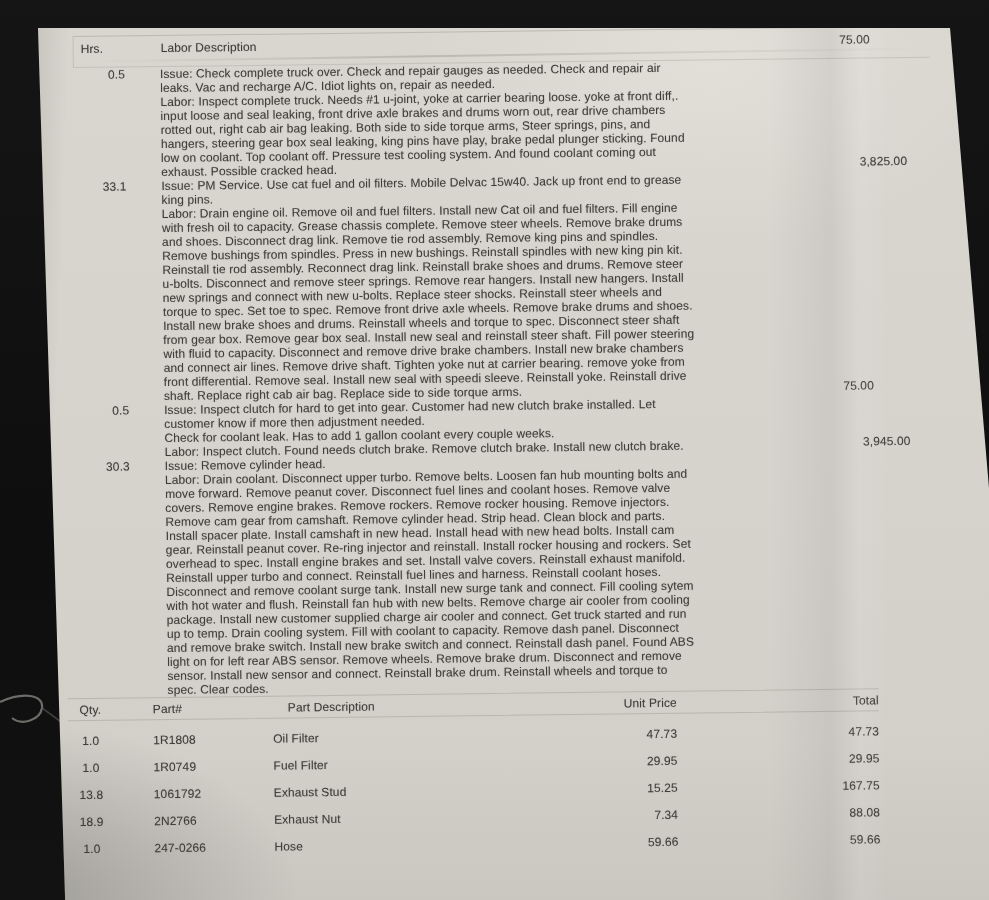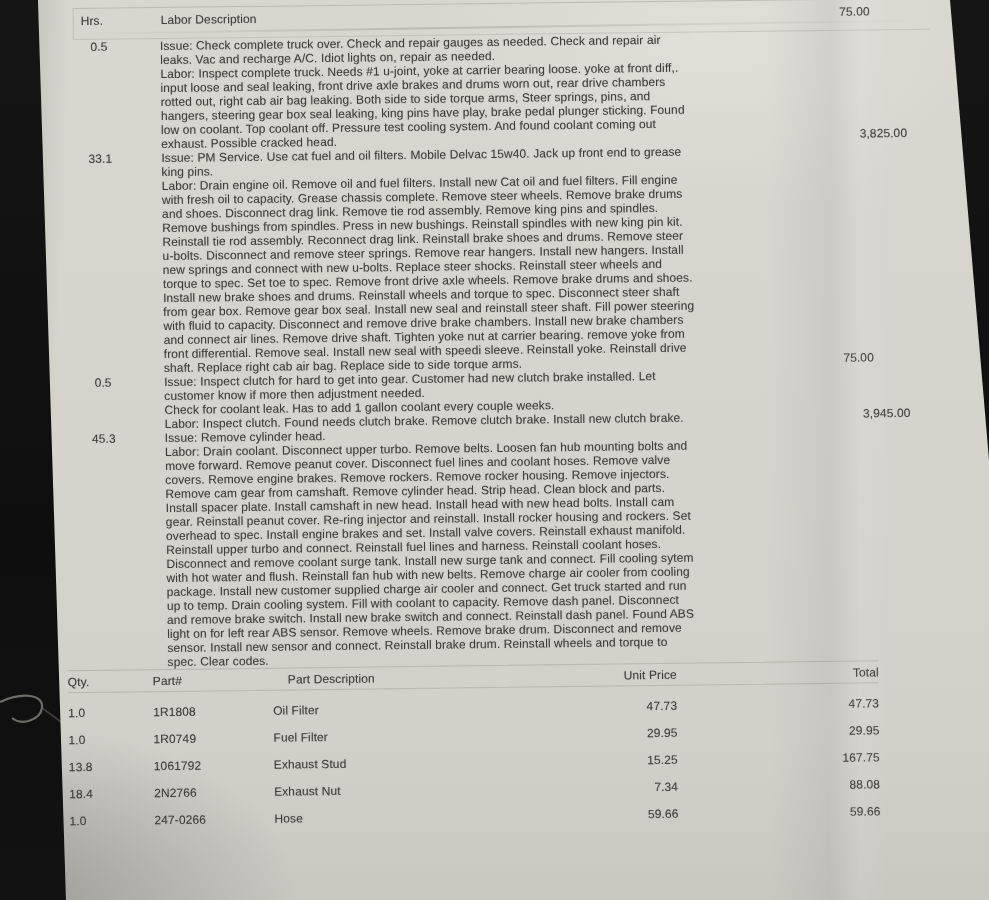--- a/index.html
+++ b/index.html
@@ -10,20 +10,21 @@
   }
   .cable { position:absolute; left:0; top:668px; }
   .paper {
     position:absolute; inset:0;
     clip-path: polygon(38px 0, 950px 0, 989px 460px, 989px 900px, 66px 900px, 38px 0);
     background:
       linear-gradient(92deg, rgba(45,42,38,0.34) 0px, rgba(45,42,38,0.10) 34px, rgba(45,42,38,0) 70px),
       radial-gradient(ellipse 420px 260px at 72% 4%, rgba(232,230,223,0.55) 0%, rgba(232,230,223,0) 70%),
       radial-gradient(ellipse 500px 300px at 0% 100%, rgba(52,50,46,0.30) 0%, rgba(52,50,46,0) 60%),
       linear-gradient(180deg, #d8d6cf 0%, #d5d3cc 55%, #d2d0c9 82%, #c9c7c0 100%);
+    margin-top: 28px;
   }
   .paper::before { 
     content:""; position:absolute; left:90px; top:26px; width:840px; height:2px;
     background: linear-gradient(90deg, rgba(160,158,150,0) 0%, rgba(150,148,140,0.45) 40%, rgba(150,148,140,0) 100%);
     transform: rotate(-0.9deg);
   }
   .paper::after { 
     content:""; position:absolute; top:0; bottom:0; left:770px; width:120px;
     background: linear-gradient(90deg, rgba(0,0,0,0) 0%, rgba(0,0,0,0.05) 50%, rgba(255,255,255,0.06) 75%, rgba(0,0,0,0) 100%);
   }
@@ -38,35 +39,35 @@
   .labor-header {
     display:flex; align-items:flex-start; box-sizing:border-box;
     margin-left:78px; width:857px; padding:5px 0 11px 0;
     border-top:1px solid rgba(178,176,168,0.75);
     border-bottom:1px solid rgba(178,176,168,0.55);
     border-left:1px solid rgba(178,176,168,0.6);
   }
   .lh-hrs { width:52px; padding-left:7px; }
   .lh-desc { margin-left:28px; width:600px; }
   .labor-row { display:flex; align-items:flex-start; }
-  .lr-hrs { width:52px; margin-left:78px; text-align:center; }
+  .lr-hrs { width:52px; margin-left:78px; text-align:right; }
   .lr-desc { width:600px; margin-left:35px; }
   .lr-amt { width:146px; text-align:right; }
   .amt-up { transform: translateY(-16px); }
   .amt-up-first { transform: translateY(-26px); }
   .amt-indent { padding-right:36px; box-sizing:border-box; }
   
   .parts { margin-left:65px; width:811px; }
   .parts-header {
     display:flex; box-sizing:border-box; padding:4px 0 3px 0;
     border-top:1px solid rgba(178,176,168,0.8);
     border-bottom:1px solid rgba(178,176,168,0.8);
   }
   .parts-row { display:flex; margin-top:13px; }
-  .p-qty   { width:45px;  text-align:left; }
+  .p-qty   { width:45px;  text-align:center; }
   .p-part  { width:95px;  margin-left:40px; }
   .p-desc  { width:160px; margin-left:25px; }
   .p-desc-hdr { box-sizing:border-box; padding-left:15px; }
   .p-unit  { width:244px; text-align:right; }
   .p-total { width:202px; text-align:right; }
 </style>
 </head>
 <body>
 
 <div class="scene">
@@ -122,21 +123,21 @@
         <div class="labor-row">
           <span class="lr-hrs">0.5</span>
           <div class="lr-desc pre">Issue: Inspect clutch for hard to get into gear. Customer had new clutch brake installed. Let
 customer know if more then adjustment needed.
 Check for coolant leak. Has to add 1 gallon coolant every couple weeks.
 Labor: Inspect clutch. Found needs clutch brake. Remove clutch brake. Install new clutch brake.</div>
           <div class="lr-amt amt-up amt-indent">75.00</div>
         </div>
 
         <div class="labor-row">
-          <span class="lr-hrs">45.3</span>
+          <span class="lr-hrs">30.3</span>
           <div class="lr-desc pre">Issue: Remove cylinder head.
 Labor: Drain coolant. Disconnect upper turbo. Remove belts. Loosen fan hub mounting bolts and
 move forward. Remove peanut cover. Disconnect fuel lines and coolant hoses. Remove valve
 covers. Remove engine brakes. Remove rockers. Remove rocker housing. Remove injectors.
 Remove cam gear from camshaft. Remove cylinder head. Strip head. Clean block and parts.
 Install spacer plate. Install camshaft in new head. Install head with new head bolts. Install cam
 gear. Reinstall peanut cover.  Re-ring injector and reinstall. Install rocker housing and rockers. Set
 overhead to spec. Install engine brakes and set. Install valve covers. Reinstall exhaust manifold.
 Reinstall upper turbo and connect. Reinstall fuel lines and harness. Reinstall coolant hoses.
 Disconnect and remove coolant surge tank. Install new surge tank and connect. Fill cooling sytem
@@ -178,21 +179,21 @@
 
         <div class="parts-row">
           <span class="p-qty">13.8</span>
           <span class="p-part">1061792</span>
           <span class="p-desc">Exhaust Stud</span>
           <span class="p-unit">15.25</span>
           <span class="p-total">167.75</span>
         </div>
 
         <div class="parts-row">
-          <span class="p-qty">18.4</span>
+          <span class="p-qty">18.9</span>
           <span class="p-part">2N2766</span>
           <span class="p-desc">Exhaust Nut</span>
           <span class="p-unit">7.34</span>
           <span class="p-total">88.08</span>
         </div>
 
         <div class="parts-row">
           <span class="p-qty">1.0</span>
           <span class="p-part">247-0266</span>
           <span class="p-desc">Hose</span>

